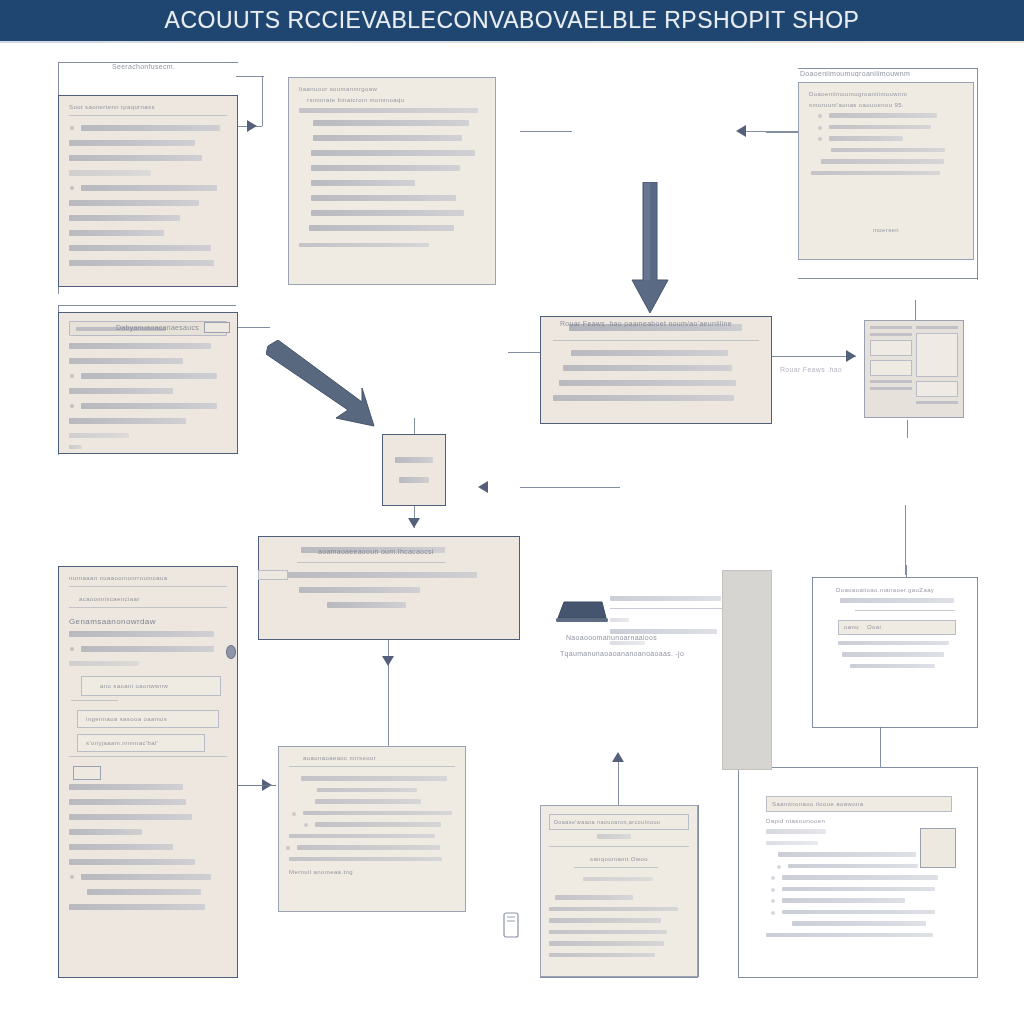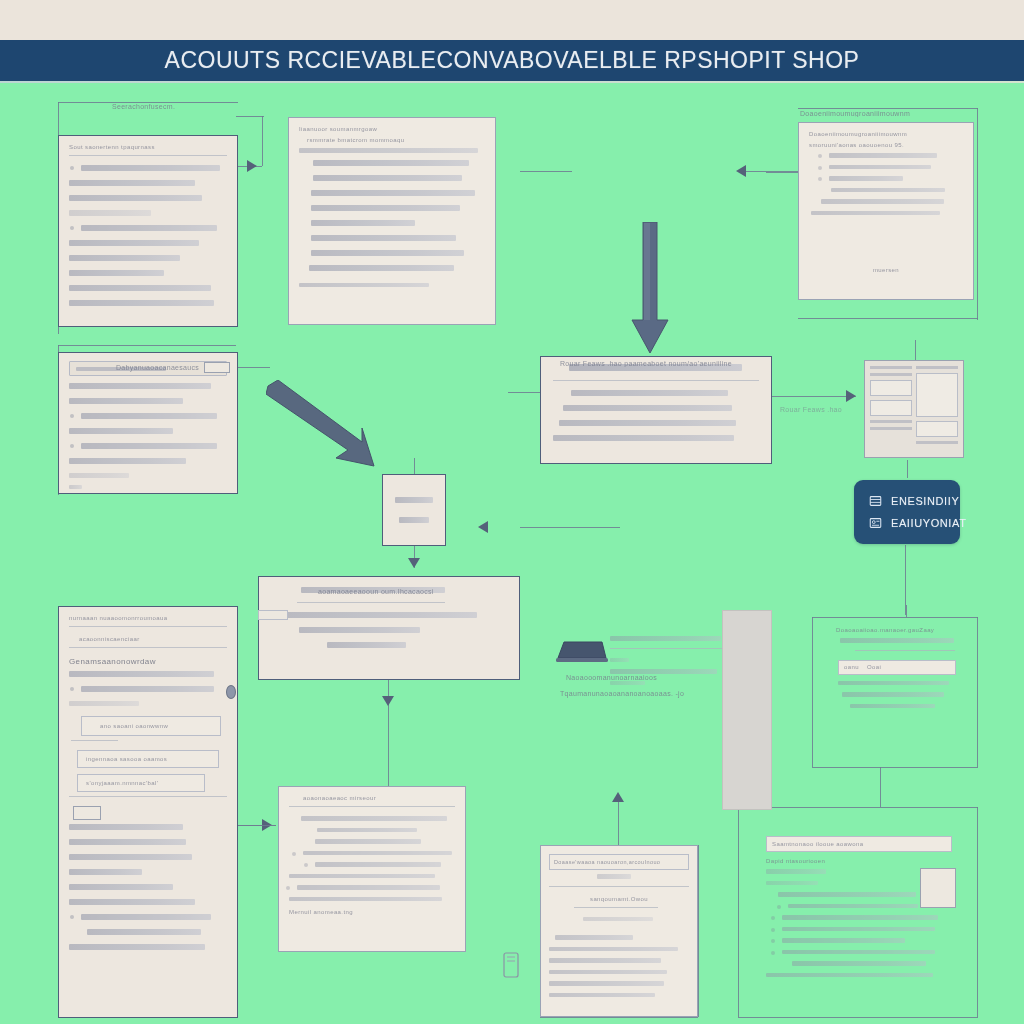--- a/index.html
+++ b/index.html
@@ -2,21 +2,21 @@
 <html><head>
 <meta charset="utf-8">
 <style>
   html,body{margin:0;padding:0;}
   body{
     width:1024px;height:1024px;overflow:hidden;
     background:#EBE4DB;
     font-family:"Liberation Sans", sans-serif;
     position:relative;
   }
-  #canvas{position:absolute;inset:0;background:#86efac;margin-top:40px;}
+  #canvas{position:absolute;inset:0;background:#ffffff;}
 
   
   .header{
     position:absolute;left:0;top:0;width:1024px;height:41px;
     background:#1E4670;
     display:flex;align-items:center;justify-content:center;
   }
   .header-title{
     color:#F2F4F7;font-size:23px;letter-spacing:.5px;white-space:nowrap;
     text-shadow:0 0 1px rgba(255,255,255,.35);
@@ -312,39 +312,20 @@
       </div>
       <div class="col">
         <div class="ln"></div>
         <div class="blk tall"></div>
         <div class="blk"></div>
         <div class="ln"></div>
       </div>
     </div>
   </div>
 
-  <div class="badge small" style="left:854px;top:440px;width:106px;height:64px;">
-    <div class="badge-row">
-      <svg class="bicon" viewBox="0 0 16 16">
-        <rect x="2" y="3" width="12" height="10" rx="1" fill="none" stroke="#DCE6F2" stroke-width="1.2"></rect>
-        <line x1="2" y1="6.3" x2="14" y2="6.3" stroke="#DCE6F2" stroke-width="1"></line>
-        <line x1="2" y1="9.6" x2="14" y2="9.6" stroke="#DCE6F2" stroke-width="1"></line>
-      </svg>
-      <div class="badge-label">ENESINDIIY</div>
-    </div>
-    <div class="badge-row">
-      <svg class="bicon" viewBox="0 0 16 16">
-        <rect x="2" y="3" width="12" height="10" rx="1" fill="none" stroke="#DCE6F2" stroke-width="1.2"></rect>
-        <circle cx="6" cy="7" r="1.6" fill="none" stroke="#DCE6F2" stroke-width="1"></circle>
-        <line x1="9" y1="6" x2="12.5" y2="6" stroke="#DCE6F2" stroke-width="1"></line>
-        <line x1="4" y1="10.6" x2="12" y2="10.6" stroke="#DCE6F2" stroke-width="1"></line>
-      </svg>
-      <div class="badge-label">EAIIUYONIAT</div>
-    </div>
-  </div>
 
   <div class="sq-note" style="left:382px;top:434px;width:64px;height:72px;">
     <div class="tl" style="width:60%;margin:0 0 8px 0;"></div>
     <div class="tl" style="width:48%;margin:0;"></div>
   </div>
 
   <div class="panel" style="left:258px;top:536px;width:262px;height:104px;">
     <div class="lines" style="padding:10px 14px;">
       <div class="tl" style="width:62%;margin-left:28px"></div>
       <div class="rule" style="margin-left:24px;width:64%"></div>

